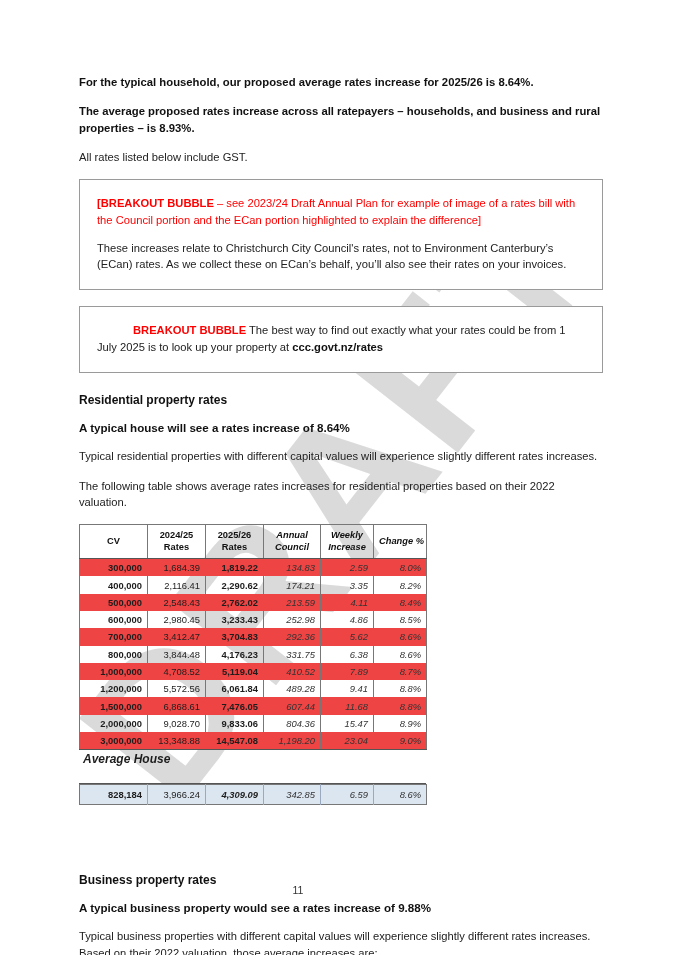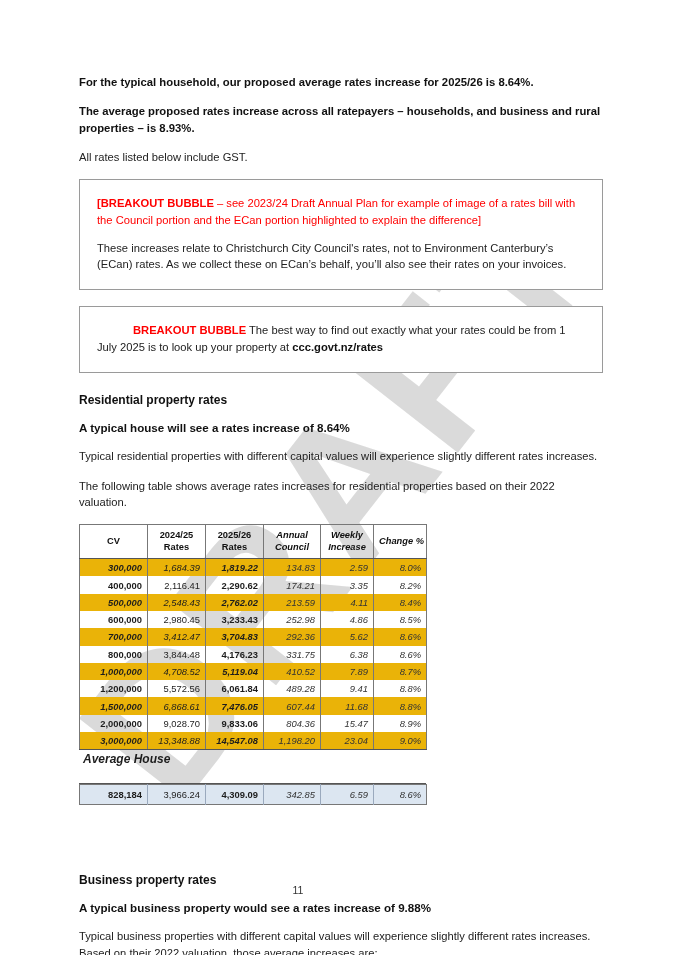--- a/index.html
+++ b/index.html
@@ -163,21 +163,21 @@
   }
   table.rates tbody td {
     text-align: right;
     border-right: 1px solid #777;
     color: #1d1d1d;
     height: 14.3px;
   }
   table.rates tbody td.cv { font-weight: bold; }
   table.rates tbody td.new { font-weight: bold; }
   table.rates tbody td.it { font-style: italic; color: #333; }
-  table.rates tbody tr.alt td { background: #eab308; font-style: italic; }
+  table.rates tbody tr.alt td { background: #ef4444; }
   table.rates tbody tr.last td { border-bottom: 1.3px solid #555; }
 
   table.rates { border-left: 1px solid #777; border-top: 1px solid #777; }
 
   
   .avg-label-row {
     width: 347px;
     font-size: 12px;
     font-style: italic;
     font-weight: bold;
@@ -206,21 +206,21 @@
     text-align: right;
     padding: 2px 5px;
     background: #dce6f1;
     border-right: 1px solid #9aa9bd;
     height: 15px;
     white-space: nowrap;
     color: #1d1d1d;
   }
   table.avg td:last-child { border-right: none; }
   table.avg td.cv { font-weight: bold; }
-  table.avg td.new { font-weight: bold; }
+  table.avg td.new { font-weight: bold; font-style: italic; }
   table.avg td.it { font-style: italic; color:#333; }
 
   .gap-after-table { height: 44px; }
 
   .page-number {
     position: absolute;
     left: 0;
     top: 884px;
     width: 596px;
     text-align: center;

